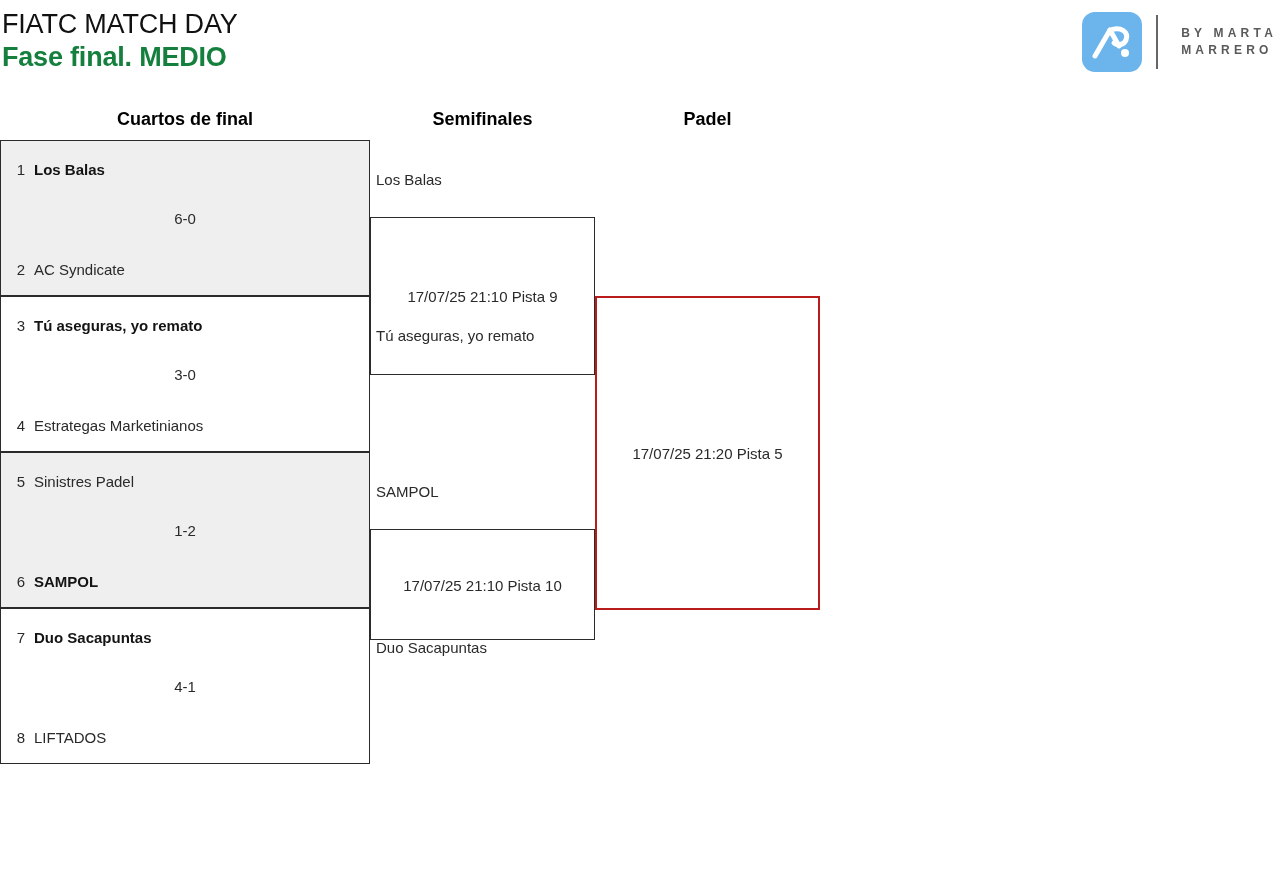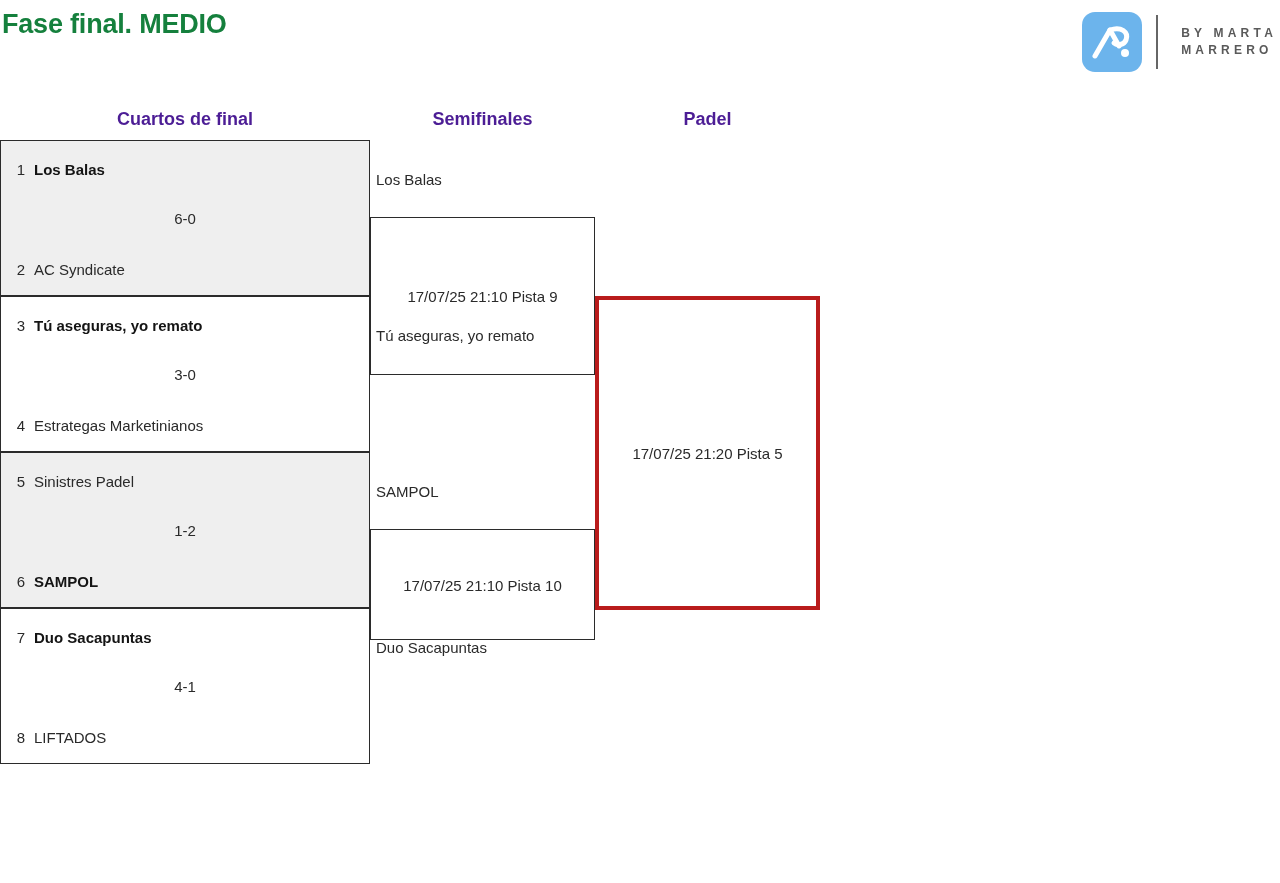--- a/index.html
+++ b/index.html
@@ -115,21 +115,21 @@
     position: absolute;
     left: 0; top: 0;
     width: 1280px;
     height: 883px;
   }
 
   .round-header {
     position: absolute;
     font-size: 18px;
     font-weight: 700;
-    color: #4c1d95;
+    color: #000000;
     text-align: center;
     white-space: nowrap;
   }
   #round-header-qf { left: 0px;   top: 109px; width: 370px; }
   #round-header-sf { left: 370px; top: 109px; width: 225px; }
   #round-header-f  { left: 595px; top: 109px; width: 225px; }
 
   
   .qf-box {
     position: absolute;
@@ -204,21 +204,21 @@
     white-space: nowrap;
   }
 
   
   #final-box {
     position: absolute;
     left: 595px;
     top: 296px;
     width: 225px;
     height: 314px;
-    border: 4px solid #b91c1c;
+    border: 2px solid #b91c1c;
     background: #ffffff;
     padding-left: 32px;
   }
   #final-meta {
     position: absolute;
     left: 0;
     width: 100%;
     text-align: center;
     top: 50%;
     transform: translateY(-50%);
@@ -226,20 +226,21 @@
     color: #2a2a2a;
     white-space: nowrap;
   }
 </style>
 </head>
 <body>
 
 <div id="header">
 
   <div id="title-block">
+    <div id="title-line1">FIATC MATCH DAY</div>
     <div id="title-line2">Fase final. MEDIO</div>
   </div>
 
   <div id="logo">
 
     <div id="logo-badge">
       <svg width="44" height="40" viewBox="0 0 44 40" aria-hidden="true">
         <path d="M5 34 L20 8 L29 24" fill="none" stroke="#ffffff" stroke-width="5" stroke-linecap="round" stroke-linejoin="round"></path>
         <path d="M20 8 C31 4, 39 10, 36 18 C34 23, 27 24, 24 21" fill="none" stroke="#ffffff" stroke-width="5" stroke-linecap="round" stroke-linejoin="round"></path>
         <circle cx="35" cy="31" r="4" fill="#ffffff"></circle>

